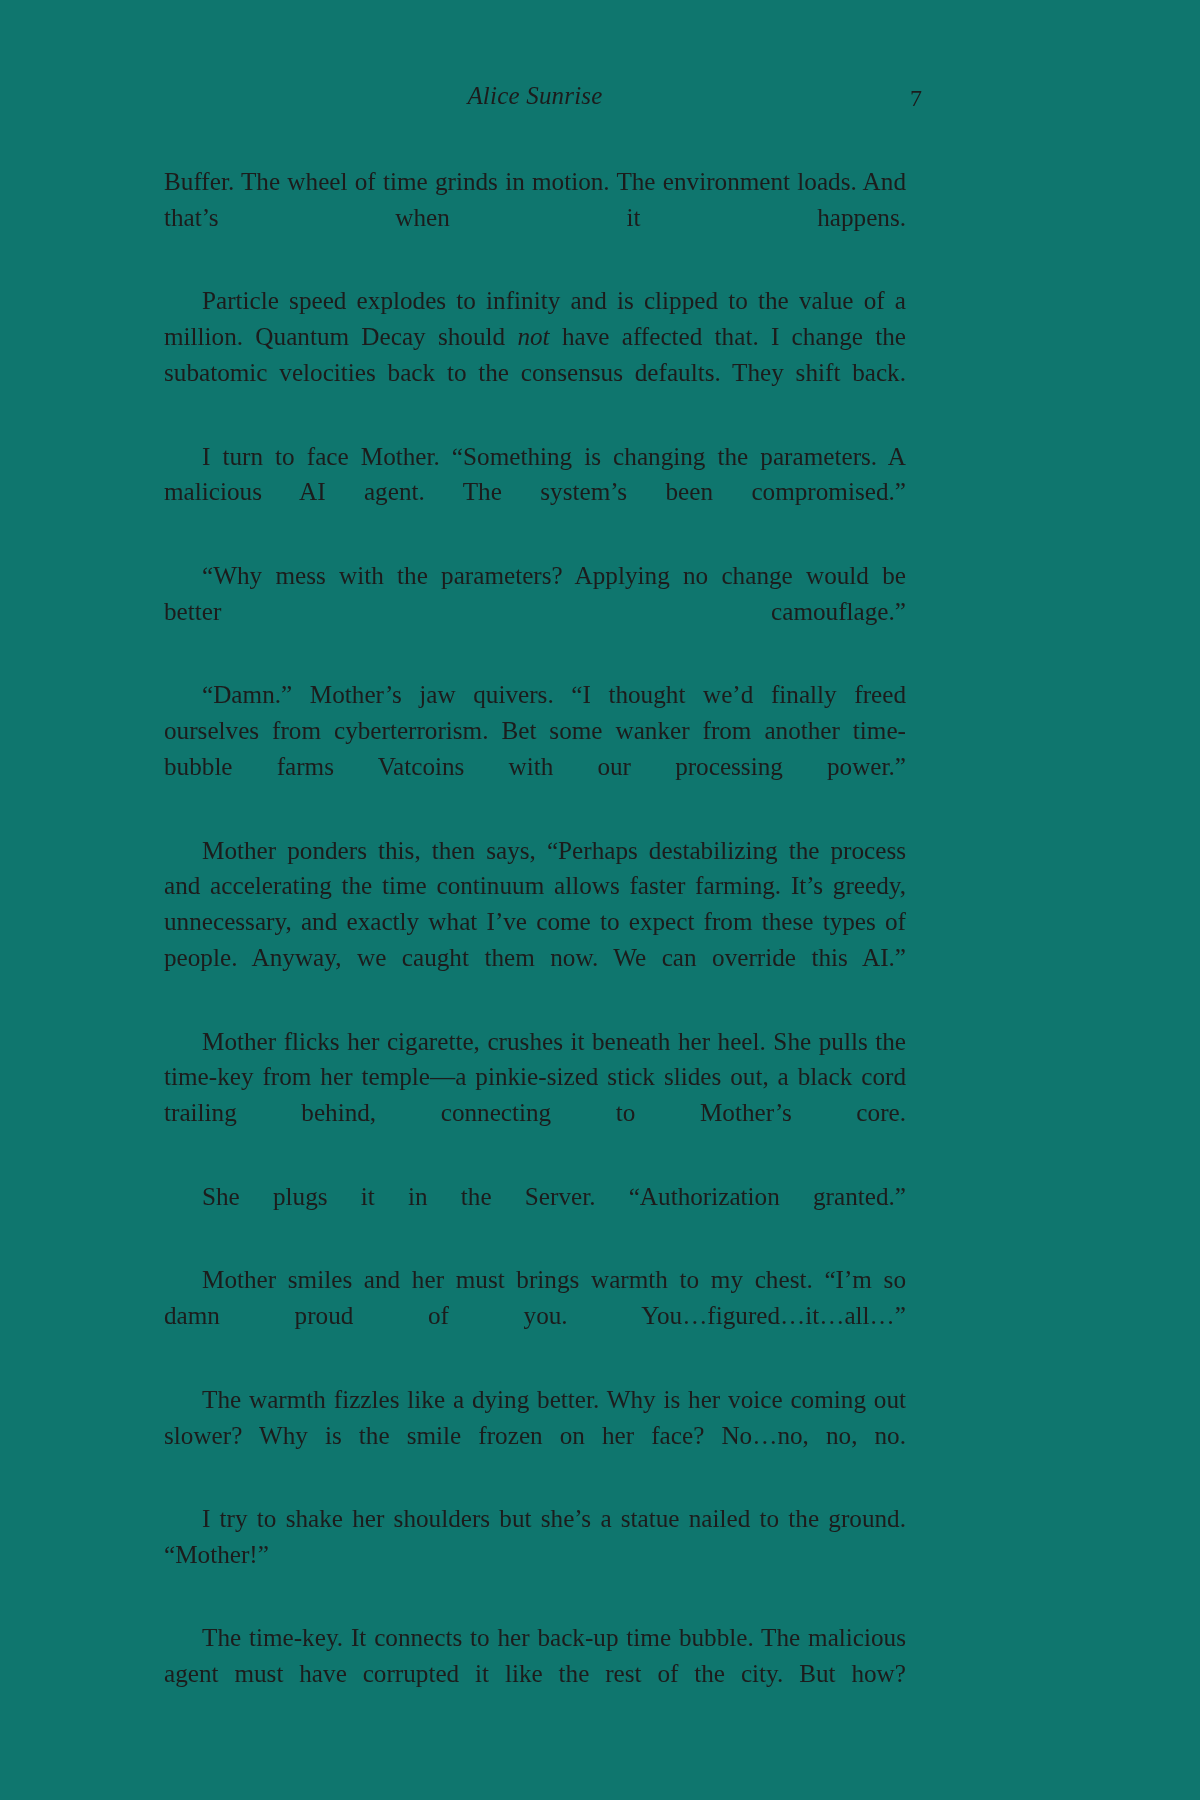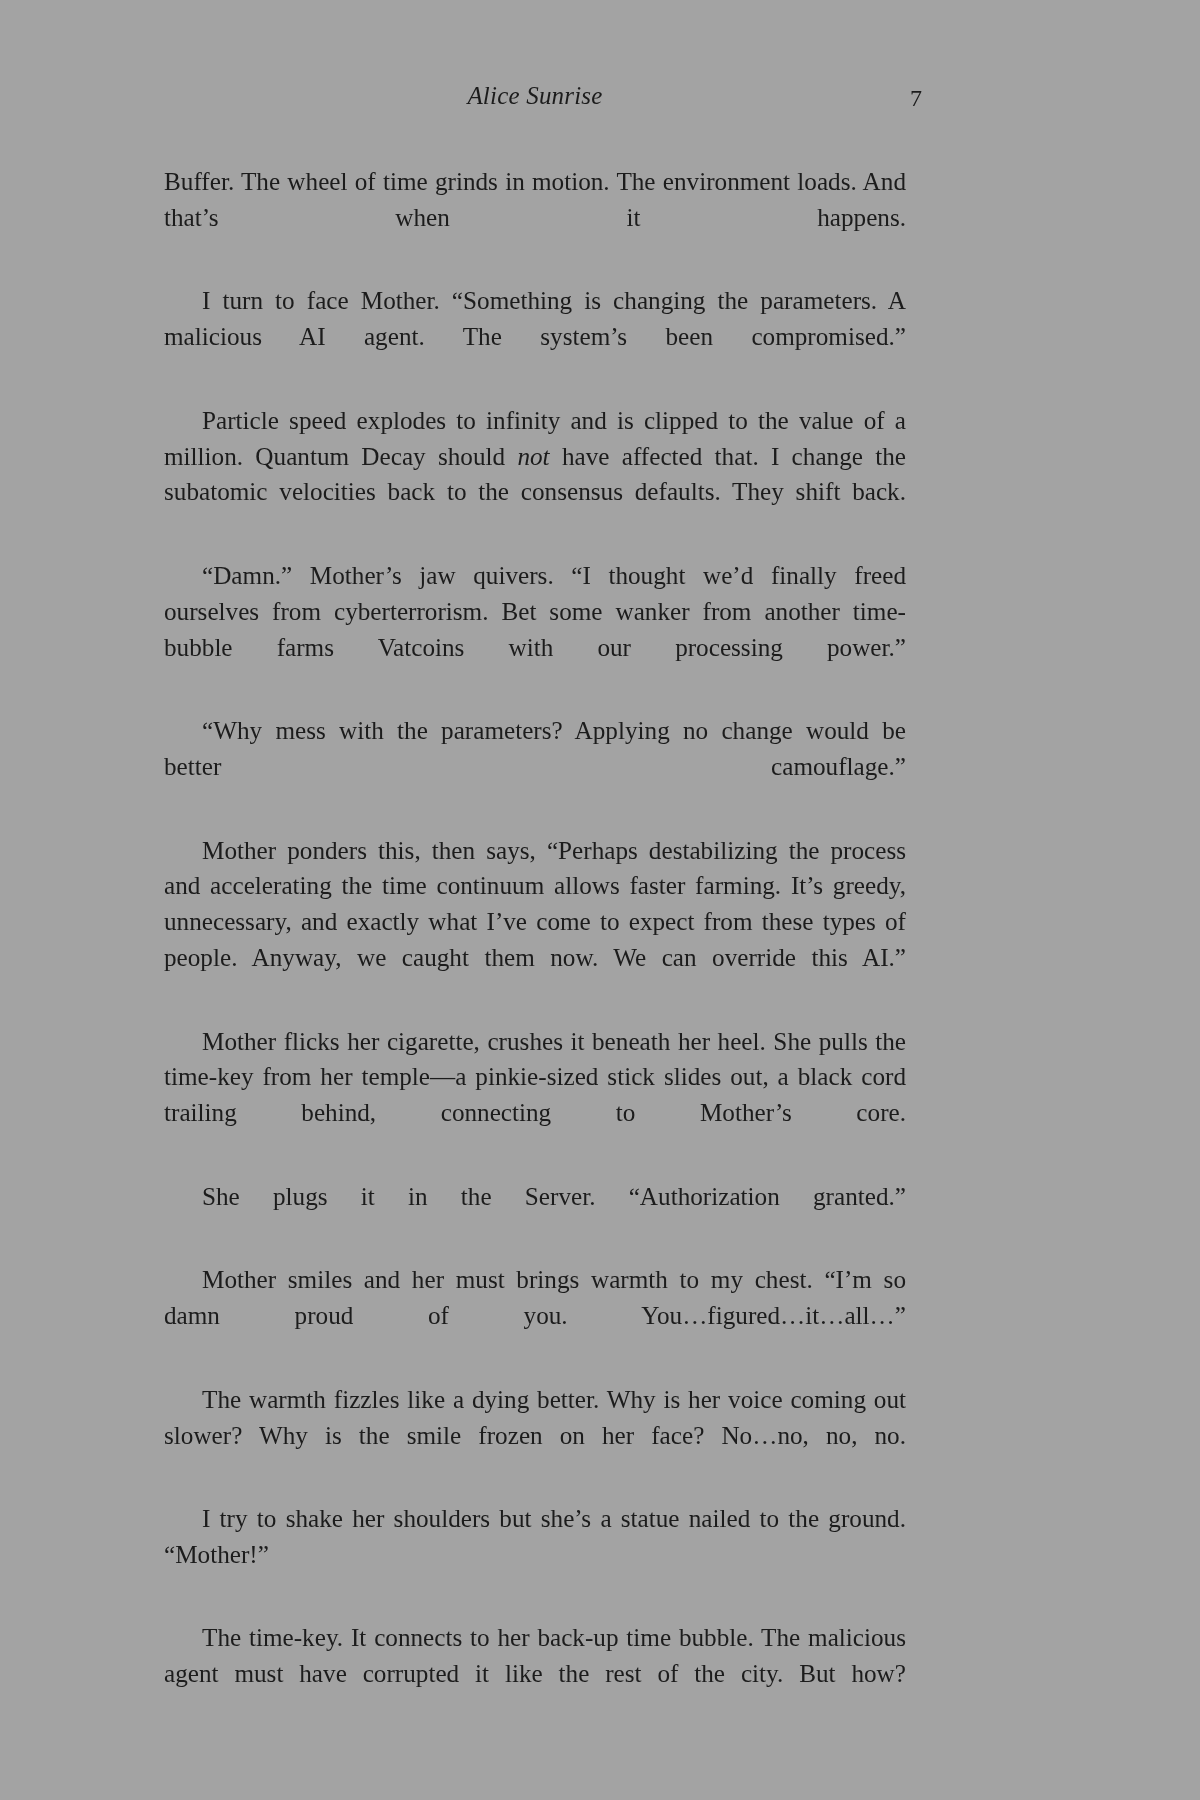--- a/index.html
+++ b/index.html
@@ -17,21 +17,21 @@
     color: #1c1c1c;
     -webkit-font-smoothing: antialiased;
   }
 
   .page {
     position: absolute;
     left: 0;
     top: 0;
     width: 1200px;
     height: 1800px;
-    background: #a3a3a3;
+    background: #0f766e;
   }
 
   
   .running-head {
     position: absolute;
     left: 152px;
     top: 78px;
     width: 766px;
     height: 36px;
   }
@@ -95,25 +95,25 @@
 
   <div class="running-head">
     <div class="rh-title">Alice Sunrise</div>
     <div class="rh-folio">7</div>
   </div>
 
   <div class="textblock">
 
     <p class="para noindent">Buffer. The wheel of time grinds in motion. The environment loads. And that’s when it happens.</p>
 
+    <p class="para"><span>Particle speed explodes to infinity and is clipped to the value of a million. Quantum Decay should </span><em>not</em><span> have affected that. I change the subatomic velocities back to the consensus defaults. They shift back.</span></p>
+
     <p class="para">I turn to face Mother. “Something is changing the parameters. A malicious AI agent. The system’s been compromised.”</p>
-
-    <p class="para"><span>Particle speed explodes to infinity and is clipped to the value of a million. Quantum Decay should </span><em>not</em><span> have affected that. I change the subatomic velocities back to the consensus defaults. They shift back.</span></p>
+    <p class="para">“Why mess with the parameters? Applying no change would be better camouflage.”</p>
     <p class="para">“Damn.” Mother’s jaw quivers. “I thought we’d finally freed ourselves from cyberterrorism. Bet some wanker from another time-bubble farms Vatcoins with our processing power.”</p>
-    <p class="para">“Why mess with the parameters? Applying no change would be better camouflage.”</p>
     <p class="para">Mother ponders this, then says, “Perhaps destabilizing the process and accelerating the time continuum allows faster farming. It’s greedy, unnecessary, and exactly what I’ve come to expect from these types of people. Anyway, we caught them now. We can override this AI.”</p>
     <p class="para">Mother flicks her cigarette, crushes it beneath her heel. She pulls the time-key from her temple—a pinkie-sized stick slides out, a black cord trailing behind, connecting to Mother’s core.</p>
     <p class="para">She plugs it in the Server. “Authorization granted.”</p>
     <p class="para">Mother smiles and her must brings warmth to my chest. “I’m so damn proud of you. You…figured…it…all…”</p>
     <p class="para">The warmth fizzles like a dying better. Why is her voice coming out slower? Why is the smile frozen on her face? No…no, no, no.</p>
     <p class="para">I try to shake her shoulders but she’s a statue nailed to the ground. “Mother!”</p>
     <p class="para">The time-key. It connects to her back-up time bubble. The malicious agent must have corrupted it like the rest of the city. But how?</p>
 
   </div>
 </div>

